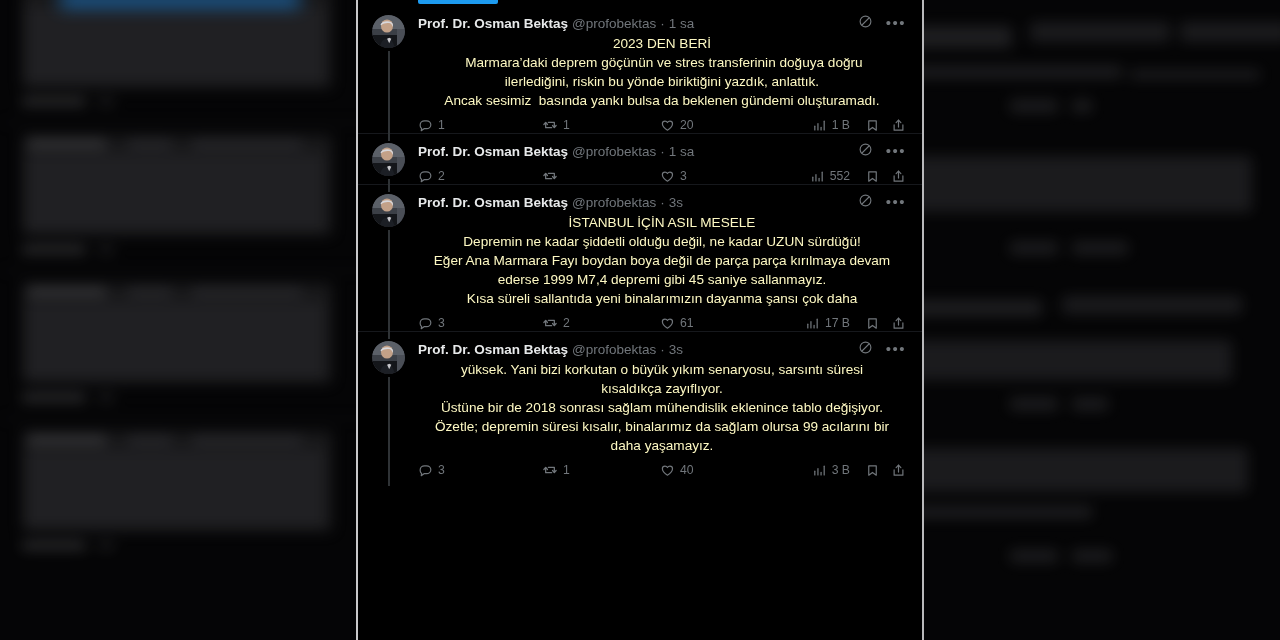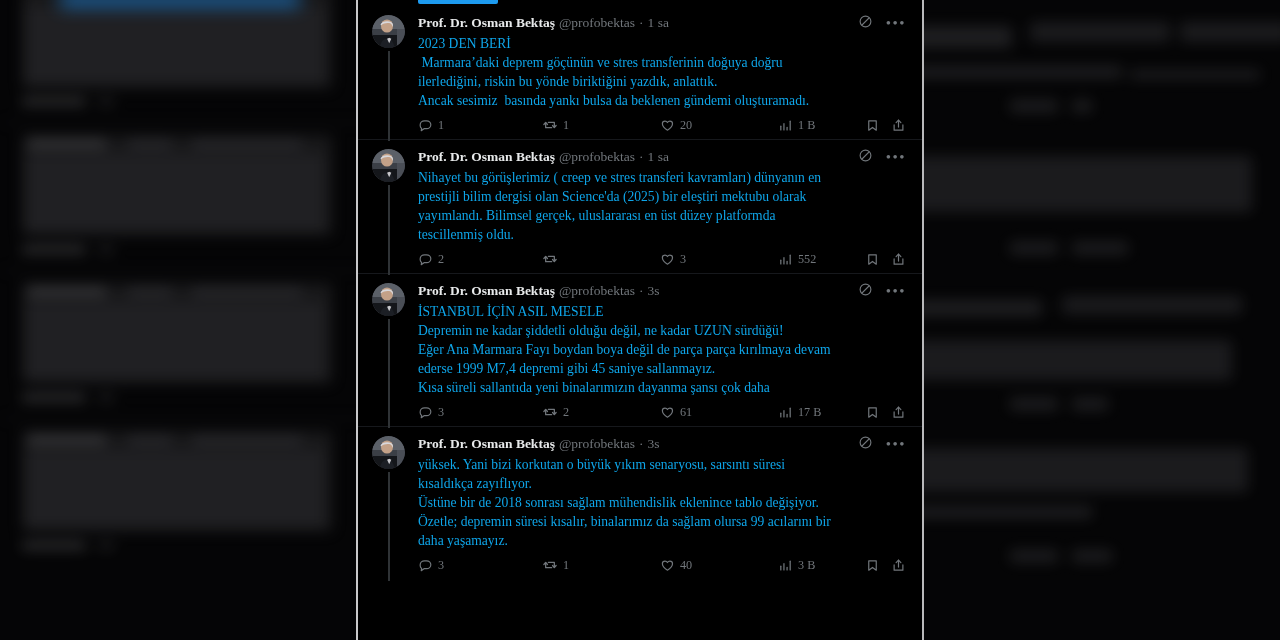--- a/index.html
+++ b/index.html
@@ -33,48 +33,48 @@
            background:#000; z-index:5; }
   .panel-edge-l { position:absolute; left:-2px; top:0; width:2px; height:640px;
                   background:#c9c9cb; z-index:6; }
   .panel-edge-r { position:absolute; right:-2px; top:0; width:2px; height:640px;
                   background:#b9b9bb; z-index:6; }
 
   .tabbar { position:relative; height:6px; background:#000; }
   .tab-indicator { position:absolute; left:60px; top:0; width:80px; height:4px;
                    background:#1d9bf0; border-radius:0 0 2px 2px; }
 
-  .tweet { position:relative; display:flex; padding:7px 14px 6px 14px;
-           border-bottom:1px solid #16181c;font-family:Liberation Serif, serif; }
+  .tweet { position:relative; display:flex; padding:7px 14px 0 14px;
+           border-bottom:1px solid #16181c; }
   .tweet:last-child { border-bottom:none; }
 
   .av-col { position:relative; width:46px; flex:0 0 46px; padding-top:2px; }
   .avatar { width:33px; height:33px; border-radius:50%; overflow:hidden;
             background:#2b2b30; position:relative; }
   .avatar svg { display:block; width:33px; height:33px; }
   .thread-line { position:absolute; left:16px; top:38px; bottom:-8px; width:2px;
                  background:#2f3336; }
 
   .body { flex:1 1 auto; min-width:0; padding-right:2px; }
 
   .head { display:flex; align-items:center; gap:4px; height:20px; }
   .name { color:#e7e9ea; font-weight:bold; font-size:13.5px; white-space:nowrap; }
   .handle, .dot, .time { color:#71767b; font-size:13.5px; white-space:nowrap; }
   .head-spacer { flex:1 1 auto; }
   .grok-icon, .more-icon { color:#71767b; flex:0 0 auto; }
   .more-icon { font-size:15px; line-height:10px; letter-spacing:1.5px; padding-left:9px; }
 
-  .tweet-text { color:#0ea5e9; font-size:13.6px; line-height:19px;
-                white-space:pre-wrap; word-wrap:break-word; padding-top:1px; }
+  .tweet-text { color:#fef9c3; font-size:13.6px; line-height:19px;
+                white-space:pre-wrap; word-wrap:break-word; padding-top:1px;text-align:center; }
 
   .actions { display:flex; align-items:center; margin-top:7px; color:#71767b; }
   .act { display:flex; align-items:center; gap:5px; font-size:12.2px; color:#71767b; }
   .act .cnt { font-size:12.2px; }
   .a-reply { width:124px; } .a-rt { width:118px; } .a-like { width:118px; }
-  .a-views { flex:1 1 auto; }
+  .a-views { flex:1 1 auto;justify-content:flex-end; }
   .a-bm { width:30px; justify-content:flex-end; }
   .a-share { width:26px; justify-content:flex-end; }
   svg { overflow:visible; }
 </style>
 </head>
 <body>
 
 <div class="screen">
 
   <div class="side left">
@@ -277,24 +277,20 @@
         <span class="head-spacer"></span>
         <span class="grok-icon">
           <svg width="15" height="15" viewBox="0 0 24 24" fill="none" stroke="currentColor" stroke-width="1.8">
             <circle cx="12" cy="12" r="8.6"></circle>
                   <line x1="6" y1="18" x2="18" y2="6"></line>
           </svg>
         </span>
         <span class="more-icon">•••</span>
       </div>
 
-      <div class="tweet-text">Nihayet bu görüşlerimiz ( creep ve stres transferi kavramları) dünyanın en
-prestijli bilim dergisi olan Science'da (2025) bir eleştiri mektubu olarak
-yayımlandı. Bilimsel gerçek, uluslararası en üst düzey platformda
-tescillenmiş oldu.</div>
 
       <div class="actions">
         <span class="act a-reply">
           <svg width="15" height="15" viewBox="0 0 24 24" fill="none" stroke="currentColor" stroke-width="1.9" stroke-linejoin="round">
             <path d="M3.5 10.8c0-3.6 3-6.3 6.9-6.3h3.2c3.9 0 6.9 2.7 6.9 6.3 0 3.6-3 6.3-6.9 6.3H9.6L5.2 20.3l.6-3.4c-1.4-1.1-2.3-2.8-2.3-4.6z"></path>
           </svg>
           <span class="cnt">2</span>
         </span>
         <span class="act a-rt">
           <svg width="16" height="16" viewBox="0 0 24 24" fill="none" stroke="currentColor" stroke-width="1.9" stroke-linecap="round" stroke-linejoin="round">

